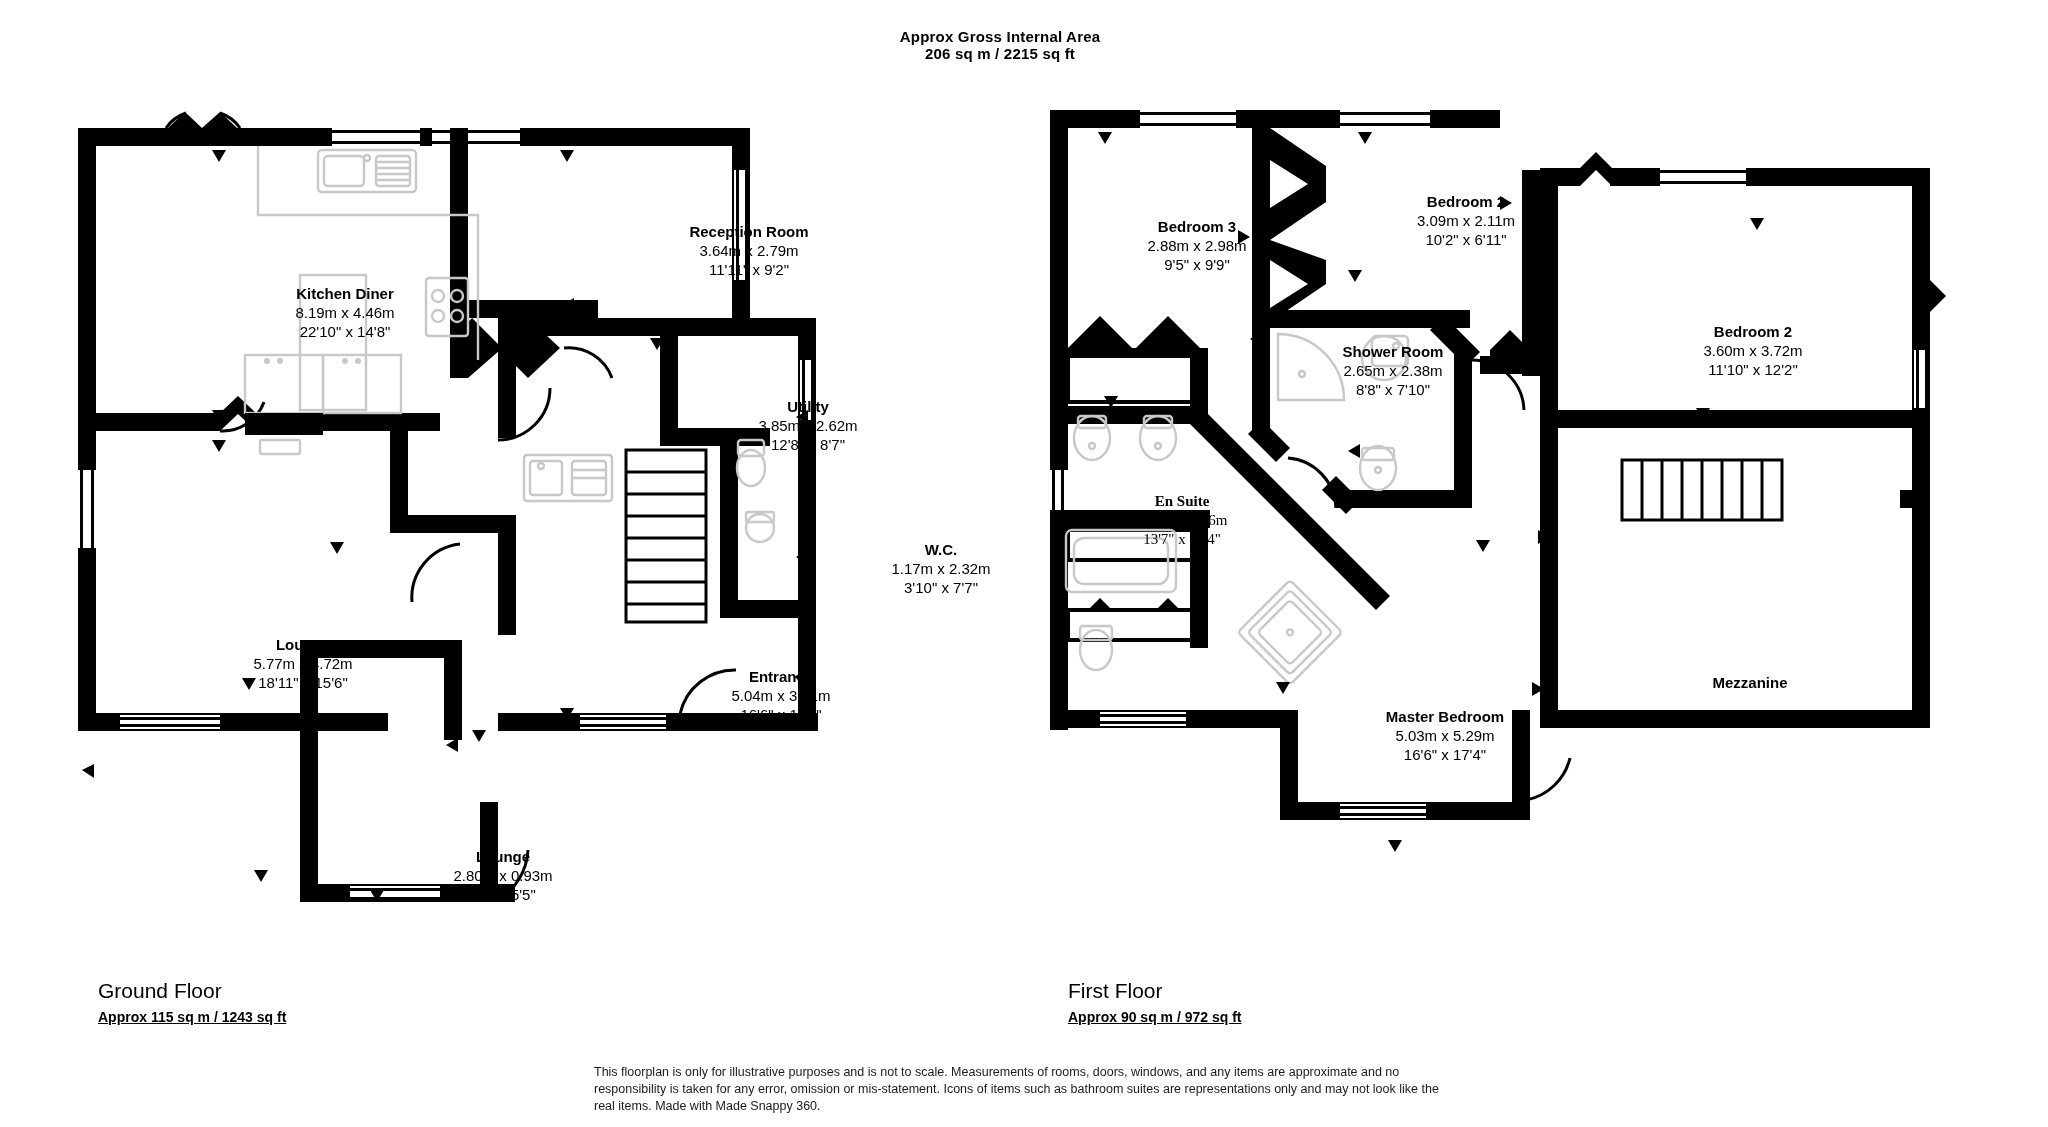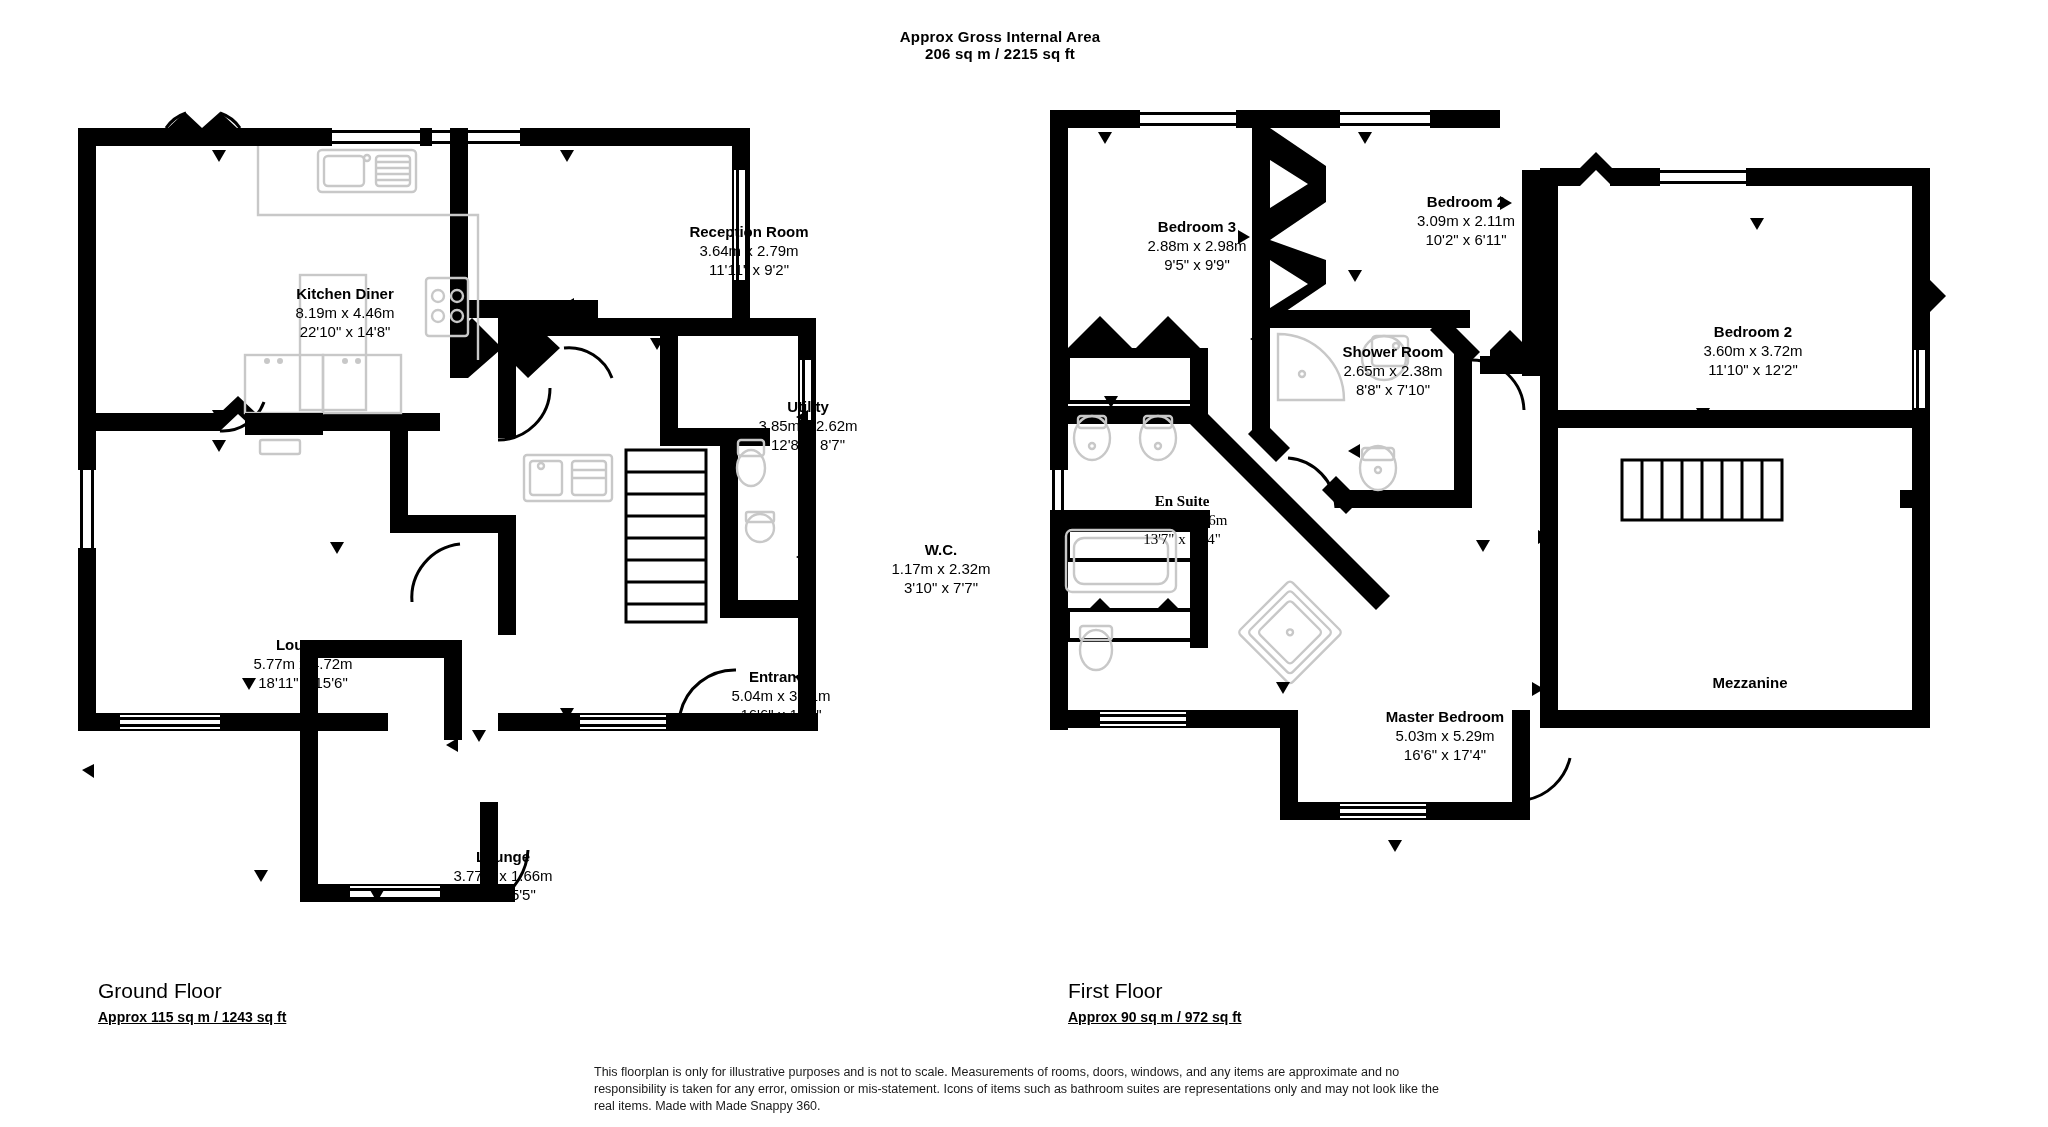--- a/index.html
+++ b/index.html
@@ -246,21 +246,21 @@
   <div class="rdim">5.77m x 4.72m</div>
   <div class="rdim">18'11" x 15'6"</div>
 </div>
 <div class="room-label" style="left:781px;top:695px;">
   <div class="rname">Entrance</div>
   <div class="rdim">5.04m x 3.41m</div>
   <div class="rdim">16'6" x 11'2"</div>
 </div>
 <div class="room-label" style="left:503px;top:875px;">
   <div class="rname">Lounge</div>
-  <div class="rdim">3.77m x 1.66m</div>
+  <div class="rdim">2.80m x 0.93m</div>
   <div class="rdim">9'2" x 5'5"</div>
 </div>
 
 <div class="plan" id="first-plan">
 <svg viewBox="0 0 960 820" xmlns="http://www.w3.org/2000/svg">
   <g>
 
     <rect x="10" y="0" width="420" height="18" fill="#000"></rect>
     <rect x="100" y="0" width="96" height="18" fill="#fff"></rect>
     <rect x="100" y="2" width="96" height="3" fill="#000"></rect>

